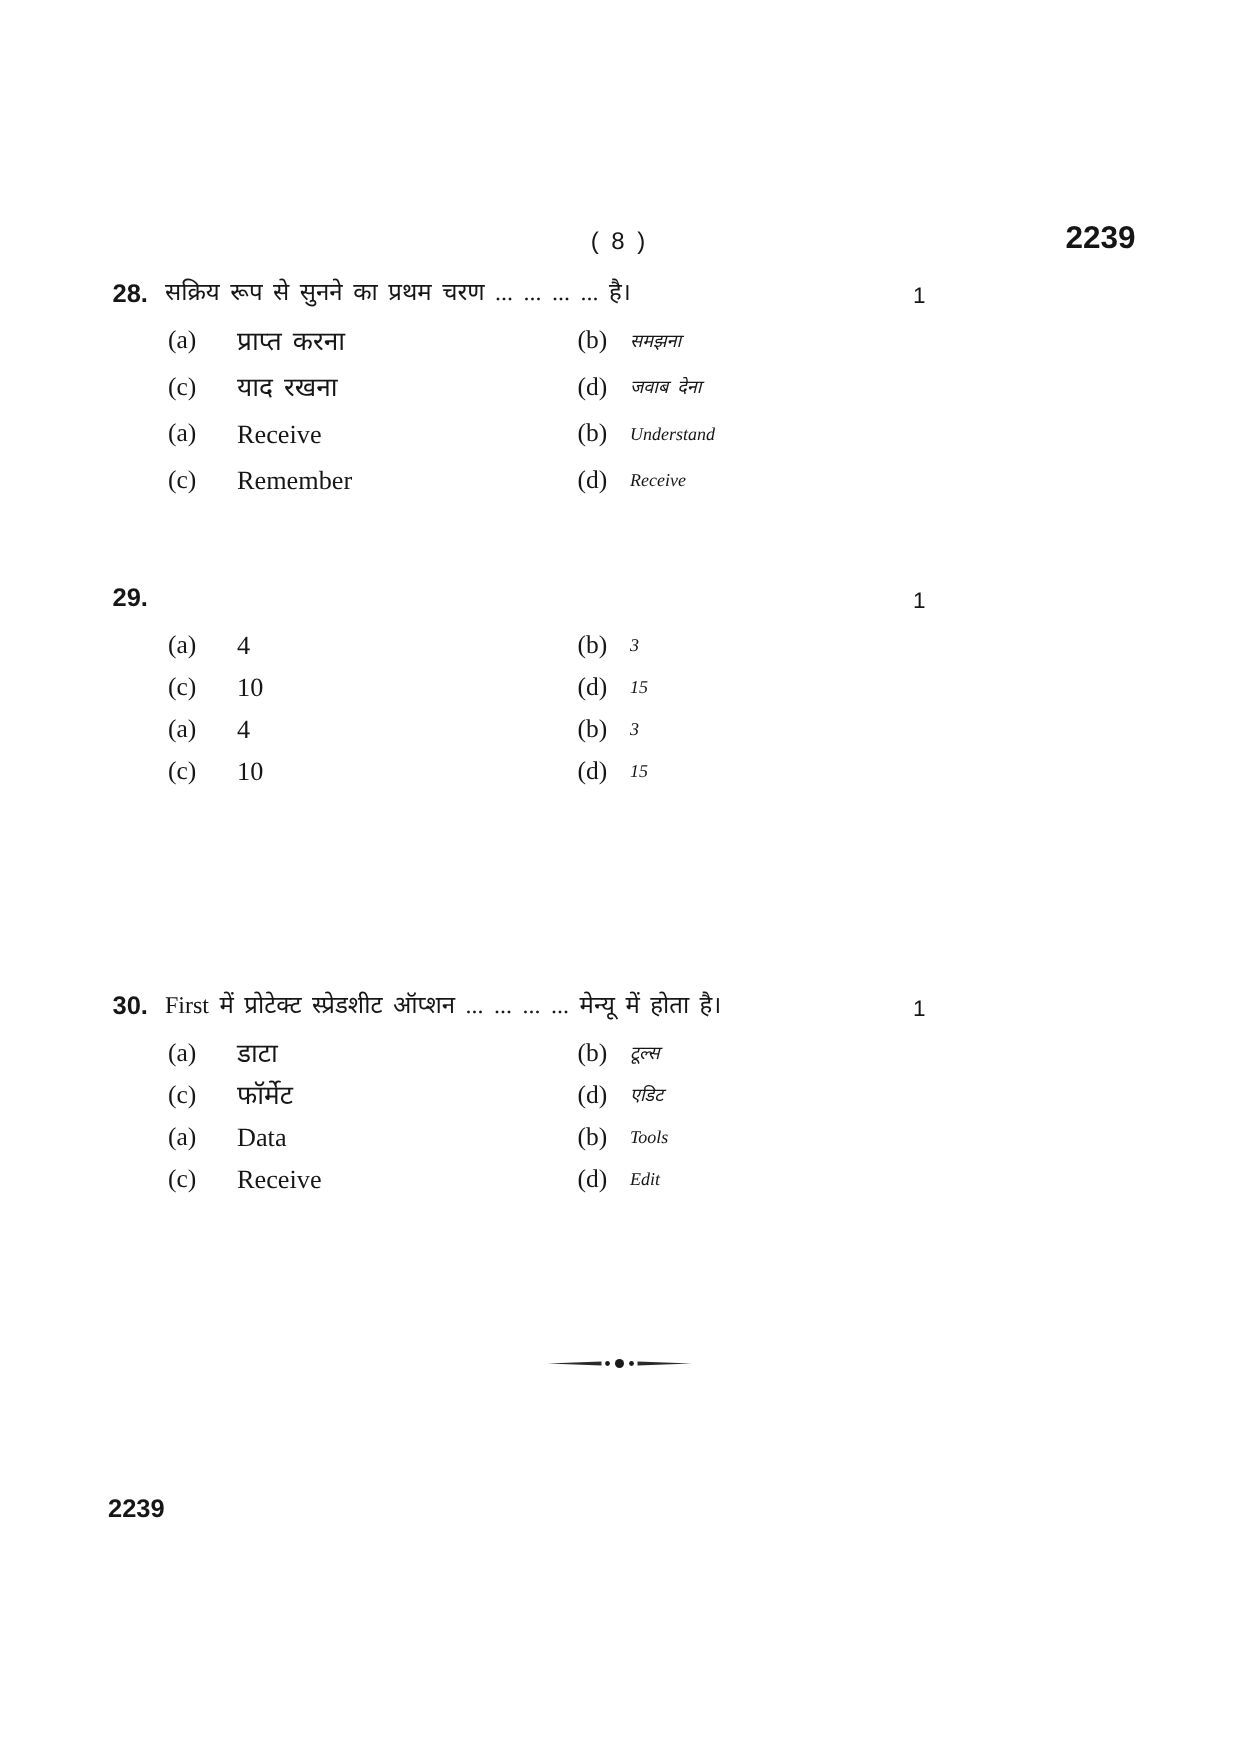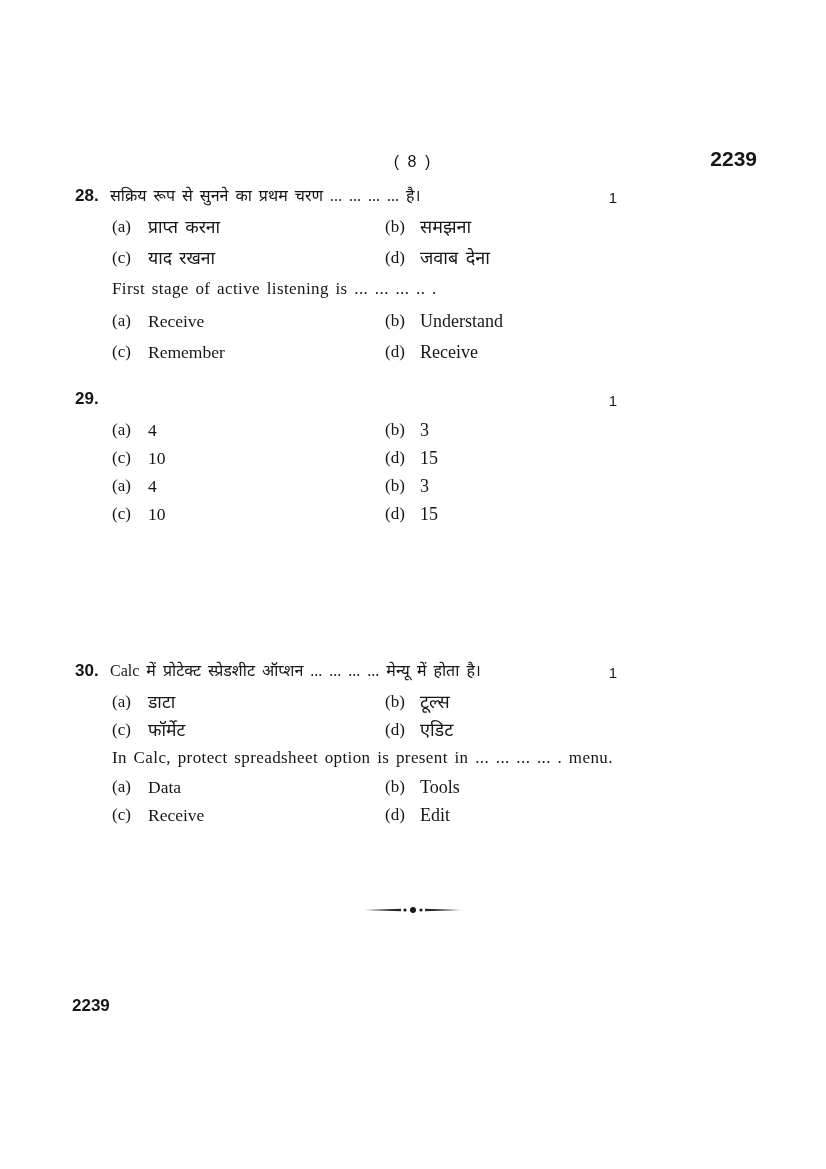--- a/index.html
+++ b/index.html
@@ -44,23 +44,23 @@
   .q-mark {
     position:absolute; right:73px; top:2px;
     font-size:15px;
     font-family:"Liberation Sans", sans-serif;
   }
   .en-text {
     position:absolute; left:112px; top:0;
     font-size:17px; letter-spacing:0.4px; word-spacing:2px; white-space:nowrap;
   }
   .opt-l1 { position:absolute; left:112px; top:0; font-size:17px; }
-  .opt-t1 { position:absolute; left:148px; top:0; font-size:17.5px; word-spacing:3px; white-space:nowrap; }
+  .opt-t1 { position:absolute; left:158px; top:0; font-size:17.5px; word-spacing:3px; white-space:nowrap; }
   .opt-l2 { position:absolute; left:385px; top:0; font-size:17px; }
-  .opt-t2 { position:absolute; left:420px; top:0; font-size:18px; word-spacing:3px; white-space:nowrap; }
+  .opt-t2 { position:absolute; left:420px; top:0; font-size:12px; word-spacing:3px; white-space:nowrap;font-style:italic; }
 
   
   .divider {
     position:absolute; top:901px; left:50%;
     transform:translateX(-50%);
   }
 
   
   .footer-code {
     position:absolute; top:996px; left:72px;
@@ -86,23 +86,20 @@
       <span class="opt-l1">(a)</span>
       <span class="opt-t1">प्राप्त करना</span>
       <span class="opt-l2">(b)</span>
       <span class="opt-t2">समझना</span>
     </div>
     <div class="row">
       <span class="opt-l1">(c)</span>
       <span class="opt-t1">याद रखना</span>
       <span class="opt-l2">(d)</span>
       <span class="opt-t2">जवाब देना</span>
-    </div>
-    <div class="row" style="height:32px">
-      <span class="en-text">First stage of active listening is ... ... ... .. .</span>
     </div>
     <div class="row">
       <span class="opt-l1">(a)</span>
       <span class="opt-t1">Receive</span>
       <span class="opt-l2">(b)</span>
       <span class="opt-t2">Understand</span>
     </div>
     <div class="row">
       <span class="opt-l1">(c)</span>
       <span class="opt-t1">Remember</span>
@@ -138,37 +135,34 @@
       <span class="opt-l1">(c)</span>
       <span class="opt-t1">10</span>
       <span class="opt-l2">(d)</span>
       <span class="opt-t2">15</span>
     </div>
   </section>
 
   <section class="question q30" style="top:659px">
     <div class="row q-row">
       <span class="q-num">30.</span>
-      <span class="q-text">Calc में प्रोटेक्ट स्प्रेडशीट ऑप्शन ... ... ... ... मेन्यू में होता है।</span>
+      <span class="q-text">First में प्रोटेक्ट स्प्रेडशीट ऑप्शन ... ... ... ... मेन्यू में होता है।</span>
       <span class="q-mark">1</span>
     </div>
     <div class="row">
       <span class="opt-l1">(a)</span>
       <span class="opt-t1">डाटा</span>
       <span class="opt-l2">(b)</span>
       <span class="opt-t2">टूल्स</span>
     </div>
     <div class="row">
       <span class="opt-l1">(c)</span>
       <span class="opt-t1">फॉर्मेट</span>
       <span class="opt-l2">(d)</span>
       <span class="opt-t2">एडिट</span>
-    </div>
-    <div class="row" style="height:29px">
-      <span class="en-text">In Calc, protect spreadsheet option is present in ... ... ... ... . menu.</span>
     </div>
     <div class="row">
       <span class="opt-l1">(a)</span>
       <span class="opt-t1">Data</span>
       <span class="opt-l2">(b)</span>
       <span class="opt-t2">Tools</span>
     </div>
     <div class="row">
       <span class="opt-l1">(c)</span>
       <span class="opt-t1">Receive</span>

